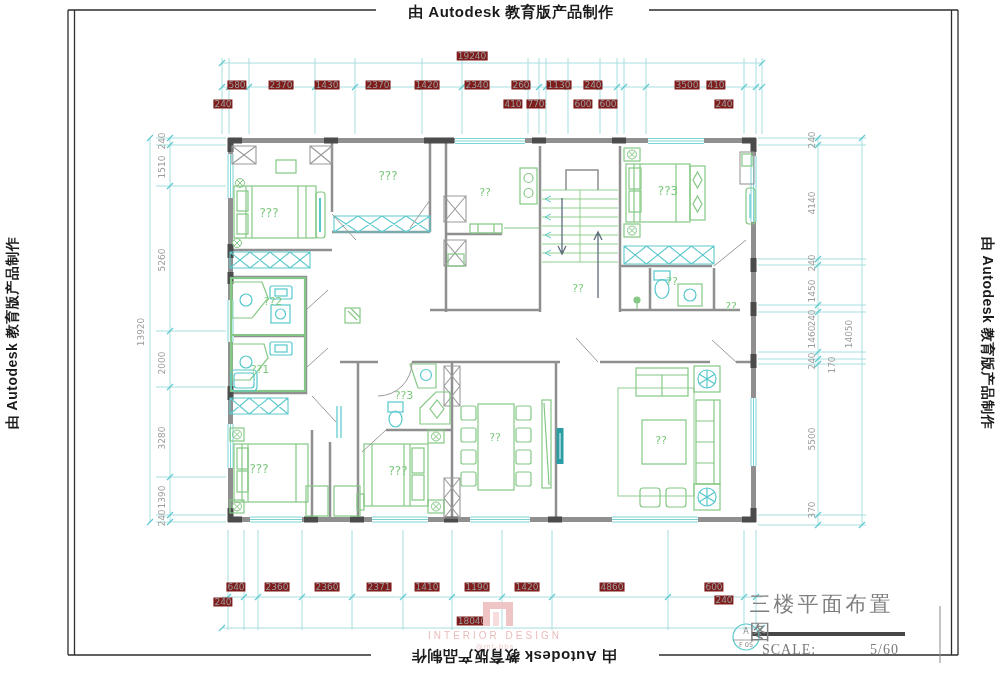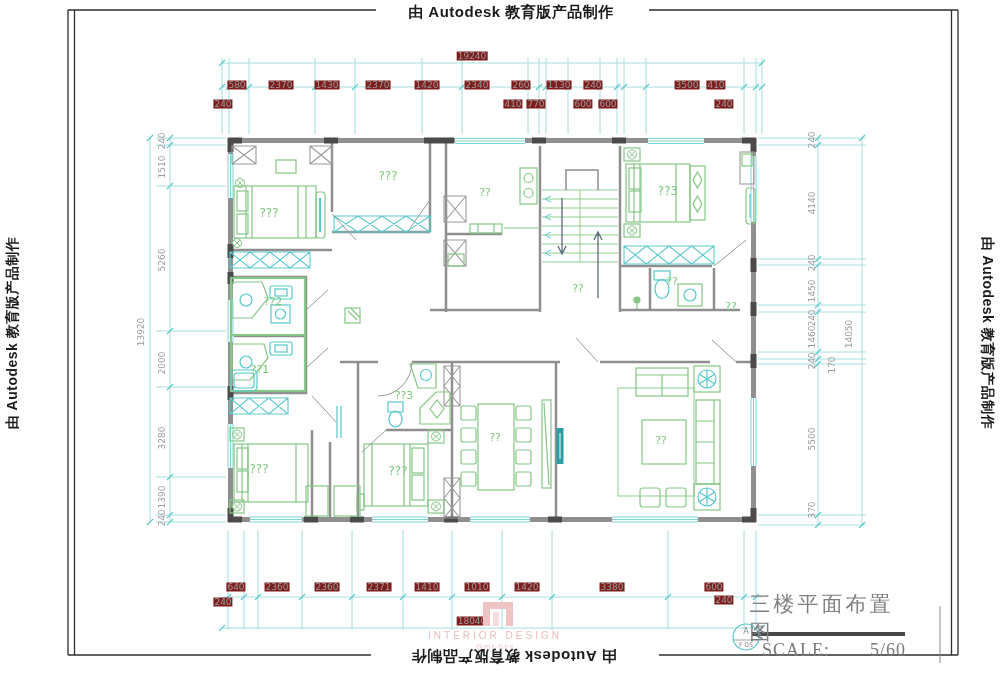--- a/index.html
+++ b/index.html
@@ -14,21 +14,21 @@
   .room.sm{font-size:11px;}
   .wm{position:absolute;font-family:"Liberation Sans",sans-serif;font-weight:700;
       font-size:15px;color:#1b1b1b;white-space:nowrap;letter-spacing:.5px;}
   .wm-top{left:511px;top:12px;transform:translate(-50%,-50%);}
   .wm-bottom{left:514px;top:655px;transform:translate(-50%,-50%) rotate(180deg);}
   .wm-left{left:13px;top:333px;font-size:14px;transform:translate(-50%,-50%) rotate(-90deg);}
   .wm-right{left:987px;top:333px;font-size:14px;transform:translate(-50%,-50%) rotate(90deg);}
   .title-main{position:absolute;left:833px;top:618px;transform:translate(-50%,-50%);
       font-size:21px;color:#7f7f7f;letter-spacing:3px;}
   .tb-scale{position:absolute;top:650px;transform:translateY(-50%);
-      font-family:"Liberation Serif",serif;font-size:18px;color:#7a7a7a;letter-spacing:1px;}
+      font-family:"Liberation Serif",serif;font-size:14px;color:#7a7a7a;letter-spacing:1px;}
   .bubble-txt{position:absolute;transform:translate(-50%,-50%);color:#8a8a8a;line-height:1;}
   .logo{position:absolute;left:420px;top:597px;width:150px;height:60px;text-align:center;}
   .logo .bar{position:absolute;background:#efc4c4;}
   .logo .bar.lite{background:#f6dcdc;}
   .logo-brand{position:absolute;left:0;right:0;top:33px;font-family:"Liberation Sans",sans-serif;
       font-size:10px;letter-spacing:3px;color:#e9bcbc;}
   .logo-handle{position:absolute;left:0;right:0;top:46px;font-size:7px;letter-spacing:1px;color:#edcccc;}
 </style>
 </head>
 <body>
@@ -288,23 +288,23 @@
 <span class="dim dimv" style="left:812px;top:361px">240</span>
 <span class="dim dimv" style="left:832px;top:365px">170</span>
 <span class="dim dimv" style="left:812px;top:439px">5500</span>
 <span class="dim dimv" style="left:812px;top:510px">370</span>
 
 <span class="dim" style="left:236px;top:587px">640</span>
 <span class="dim" style="left:277px;top:587px">2360</span>
 <span class="dim" style="left:327px;top:587px">2360</span>
 <span class="dim" style="left:379px;top:587px">2371</span>
 <span class="dim" style="left:427px;top:587px">1410</span>
-<span class="dim" style="left:477px;top:587px">1010</span>
+<span class="dim" style="left:477px;top:587px">1190</span>
 <span class="dim" style="left:527px;top:587px">1420</span>
-<span class="dim" style="left:612px;top:587px">3380</span>
+<span class="dim" style="left:612px;top:587px">4860</span>
 <span class="dim" style="left:714px;top:587px">600</span>
 <span class="dim" style="left:223px;top:602px">240</span>
 <span class="dim" style="left:724px;top:600px">240</span>
 <span class="dim" style="left:472px;top:621px">18040</span>
 
 <span class="room" style="left:269px;top:213px">???</span>
 <span class="room" style="left:388px;top:176px">???</span>
 <span class="room sm" style="left:485px;top:192px">??</span>
 <span class="room sm" style="left:273px;top:301px">??2</span>
 <span class="room sm" style="left:260px;top:369px">??1</span>

